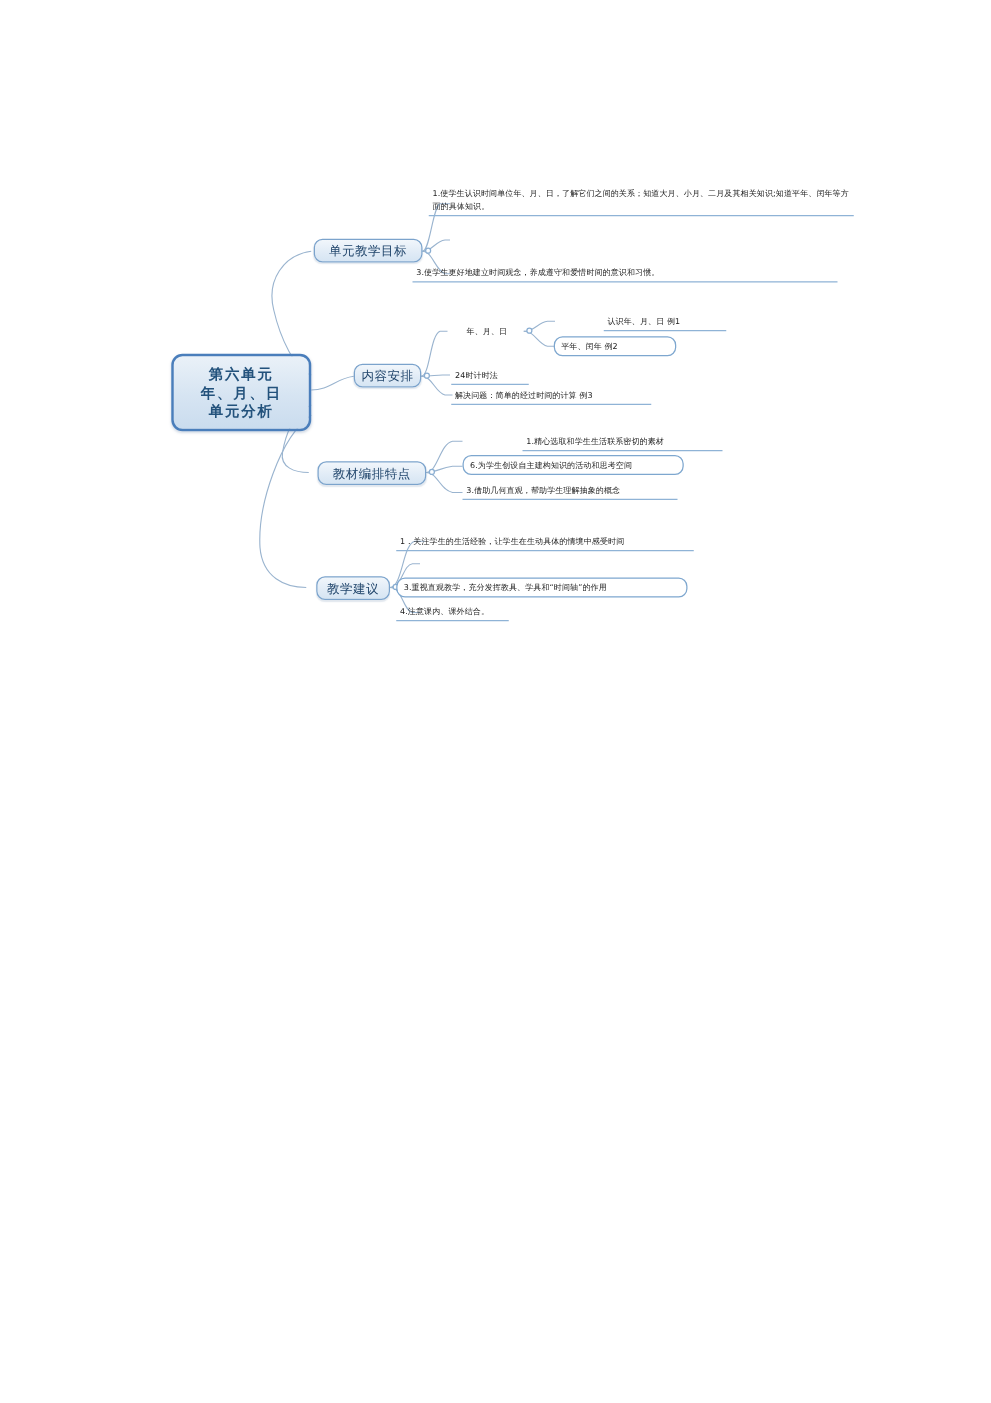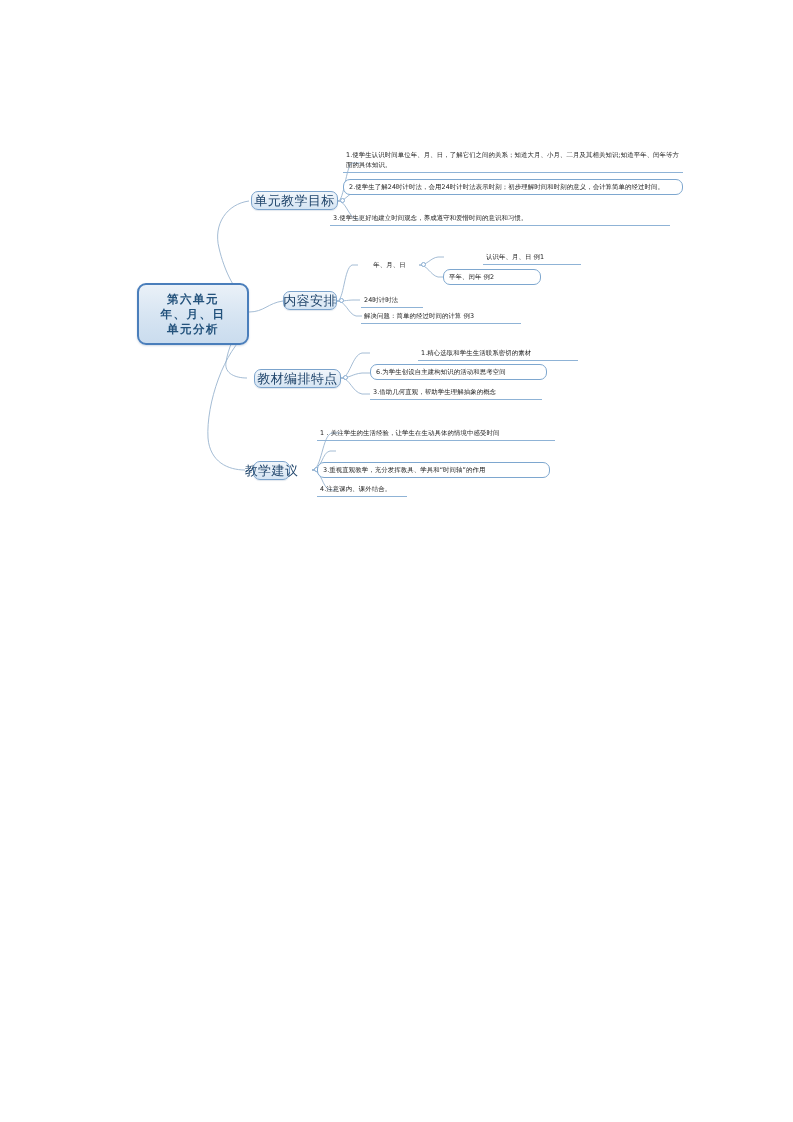--- a/index.html
+++ b/index.html
@@ -78,21 +78,21 @@
   
   .branch-node {
     position: absolute;
     border: 1px solid #7ba3cc;
     border-radius: 7px;
     background: linear-gradient(180deg, #f1f6fb 0%, #e0ebf6 60%, #d6e5f3 100%);
     box-sizing: border-box;
     display: flex;
     align-items: center;
     justify-content: center;
-    font-size: 13px;
+    font-size: 10px;
     color: #20456b;
     white-space: nowrap;
     letter-spacing: 0.4px;
     height: 19px;
     box-shadow: 0 1px 1px rgba(90,120,160,0.18);
   }
   
   .leaf {
     position: absolute;
     font-size: 6.4px;
@@ -170,21 +170,20 @@
     <div class="root-node">
       <div class="rl">第六单元</div>
       <div class="rl">年、月、日</div>
       <div class="rl">单元分析</div>
     </div>
 
     <div class="branch-node" style="left:251px; top:191px; width:87px;">单元教学目标</div>
     <div class="node-dot" style="left:340px; top:198px;"></div>
 
     <div class="leaf plain" style="left:343px; top:149px; width:340px;">1.使学生认识时间单位年、月、日，了解它们之间的关系；知道大月、小月、二月及其相关知识;知道平年、闰年等方面的具体知识。</div>
-    <div class="leaf boxed" style="left:343px; top:179px; width:340px;">2.使学生了解24时计时法，会用24时计时法表示时刻；初步理解时间和时刻的意义，会计算简单的经过时间。</div>
     <div class="leaf plain" style="left:330px; top:212px; width:340px;">3.使学生更好地建立时间观念，养成遵守和爱惜时间的意识和习惯。</div>
 
     <div class="branch-node" style="left:283px; top:291px; width:54px;">内容安排</div>
     <div class="node-dot" style="left:339px; top:298px;"></div>
 
     <div class="leaf nobox" style="left:360px; top:259px; width:58px; text-align:center;">年、月、日</div>
     <div class="node-dot" style="left:421px; top:262px;"></div>
 
     <div class="leaf plain" style="left:443px; top:251px; width:98px;margin-left:40px;">认识年、月、日  例1</div>
     <div class="leaf boxed" style="left:443px; top:269px; width:98px;">平年、闰年  例2</div>
@@ -192,21 +191,21 @@
     <div class="leaf plain" style="left:361px; top:294px; width:62px;">24时计时法</div>
     <div class="leaf plain" style="left:361px; top:310px; width:160px;">解决问题：简单的经过时间的计算    例3</div>
 
     <div class="branch-node" style="left:254px; top:369px; width:87px;">教材编排特点</div>
     <div class="node-dot" style="left:343px; top:375px;"></div>
 
     <div class="leaf plain" style="left:370px; top:347px; width:160px;margin-left:48px;">1.精心选取和学生生活联系密切的素材</div>
     <div class="leaf boxed" style="left:370px; top:364px; width:177px;">6.为学生创设自主建构知识的活动和思考空间</div>
     <div class="leaf plain" style="left:370px; top:386px; width:172px;">3.借助几何直观，帮助学生理解抽象的概念</div>
 
-    <div class="branch-node" style="left:253px; top:461px; width:37px;">教学建议</div>
+    <div class="branch-node" style="left:253px; top:461px; width:59px;">教学建议</div>
     <div class="node-dot" style="left:314px; top:467px;"></div>
 
     <div class="leaf plain" style="left:317px; top:427px; width:238px;">1．关注学生的生活经验，让学生在生动具体的情境中感受时间</div>
     <div class="leaf boxed" style="left:317px; top:462px; width:233px;">3.重视直观教学，充分发挥教具、学具和“时间轴”的作用</div>
     <div class="leaf plain" style="left:317px; top:483px; width:90px;">4.注意课内、课外结合。</div>
 
   </div>
 </div>
 
 </body></html>

